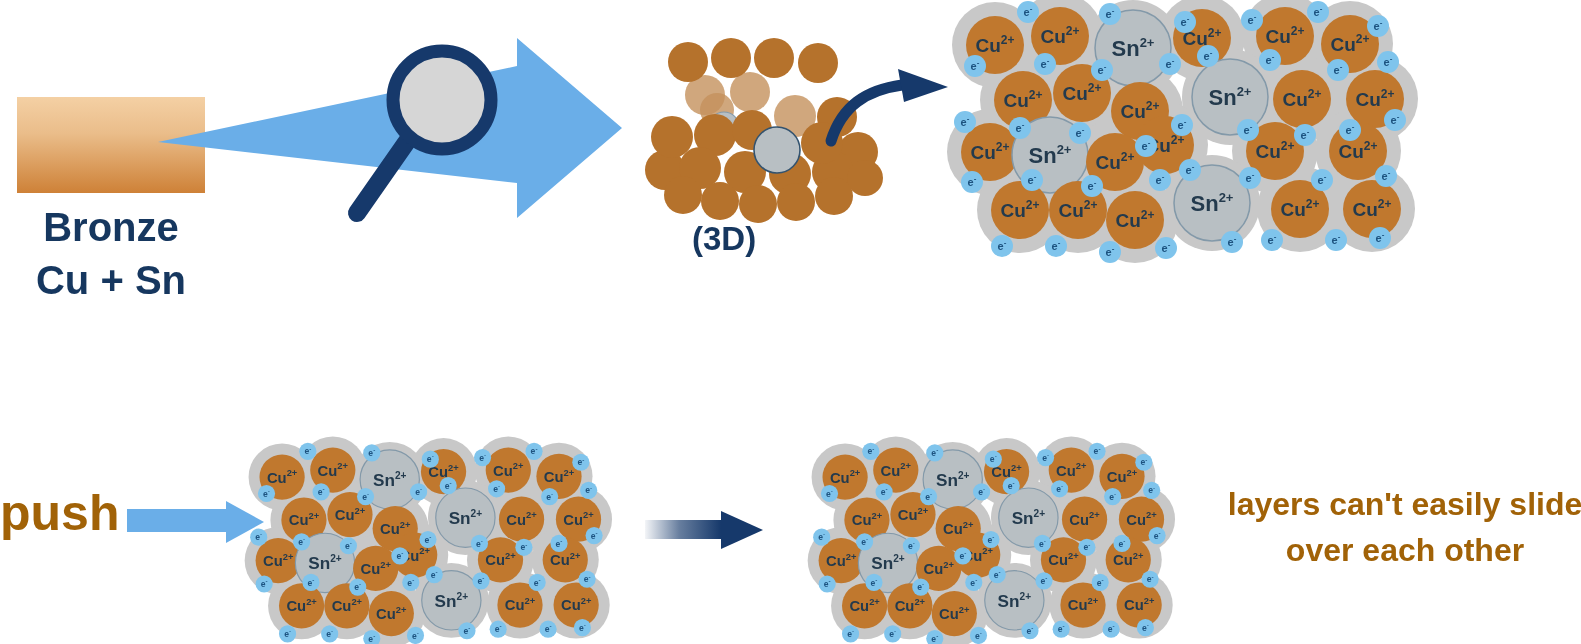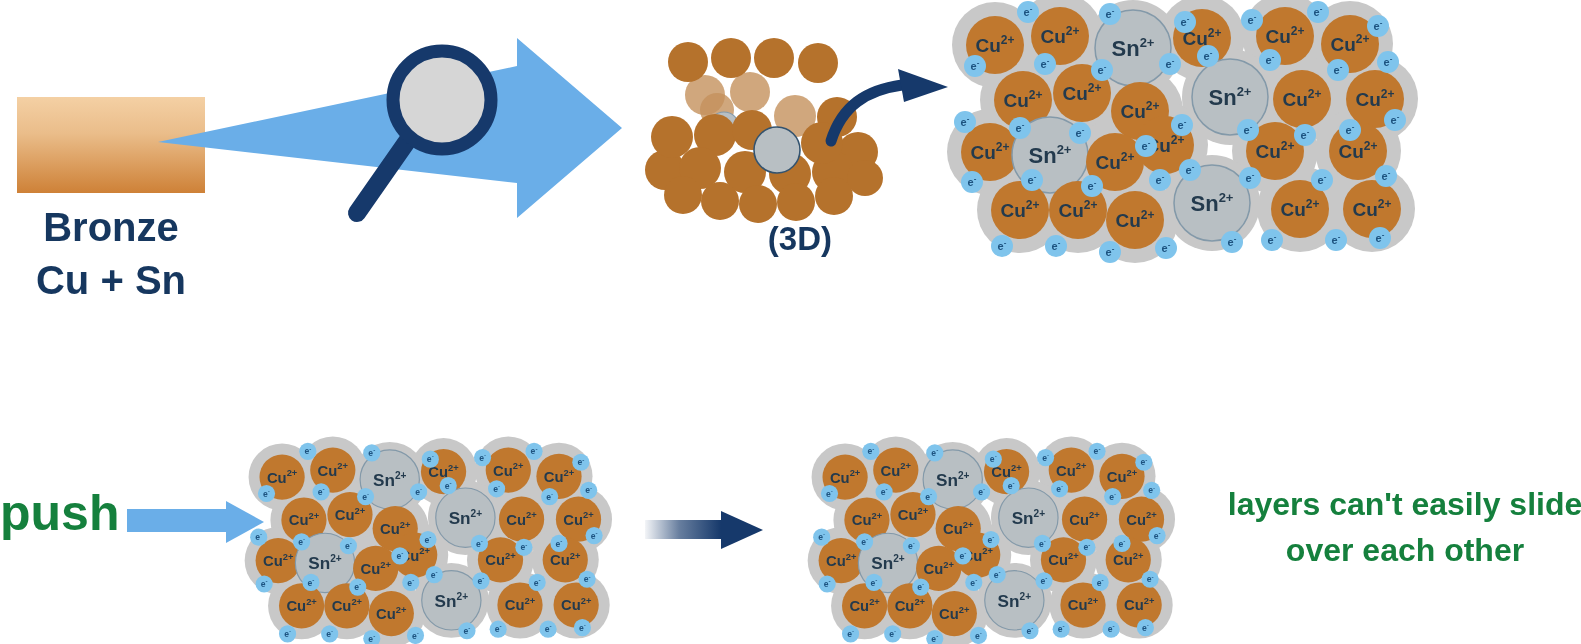--- a/index.html
+++ b/index.html
@@ -3,27 +3,27 @@
 <meta charset="utf-8">
 <style>
   html,body{margin:0;padding:0;background:#ffffff;}
   .stage{
     position:relative;width:1581px;height:644px;background:#ffffff;
     overflow:hidden;font-family:"Liberation Sans",sans-serif;
   }
   .stage svg{position:absolute;left:0;top:0;}
   .txt{position:absolute;font-weight:bold;}
   .navy{color:#16375f;}
-  .lblue{color:#15803d;}
+  .lblue{color:#a16207;}
   .bronze-block{
     position:absolute;left:17px;top:97px;width:188px;height:96px;
     background:linear-gradient(180deg,#f4d0a4 0%,#eabd8a 38%,#ce8137 100%);
   }
   .bronze-label{left:-2px;top:201px;width:226px;text-align:center;font-size:40px;line-height:53px;}
-  .d3-label{left:692px;top:220px;width:140px;text-align:right;font-size:33px;}
+  .d3-label{left:692px;top:220px;width:140px;text-align:left;font-size:33px;}
   .push-label{left:0px;top:484px;font-size:50px;}
   .caption{left:1226px;top:481px;width:358px;text-align:center;font-size:32px;line-height:46px;}
   .ion-label{fill:#233a4d;font-weight:bold;}
   .e-label{fill:#1d5380;font-weight:bold;}
 </style>
 </head>
 <body>
 
 <div class="stage">
 

